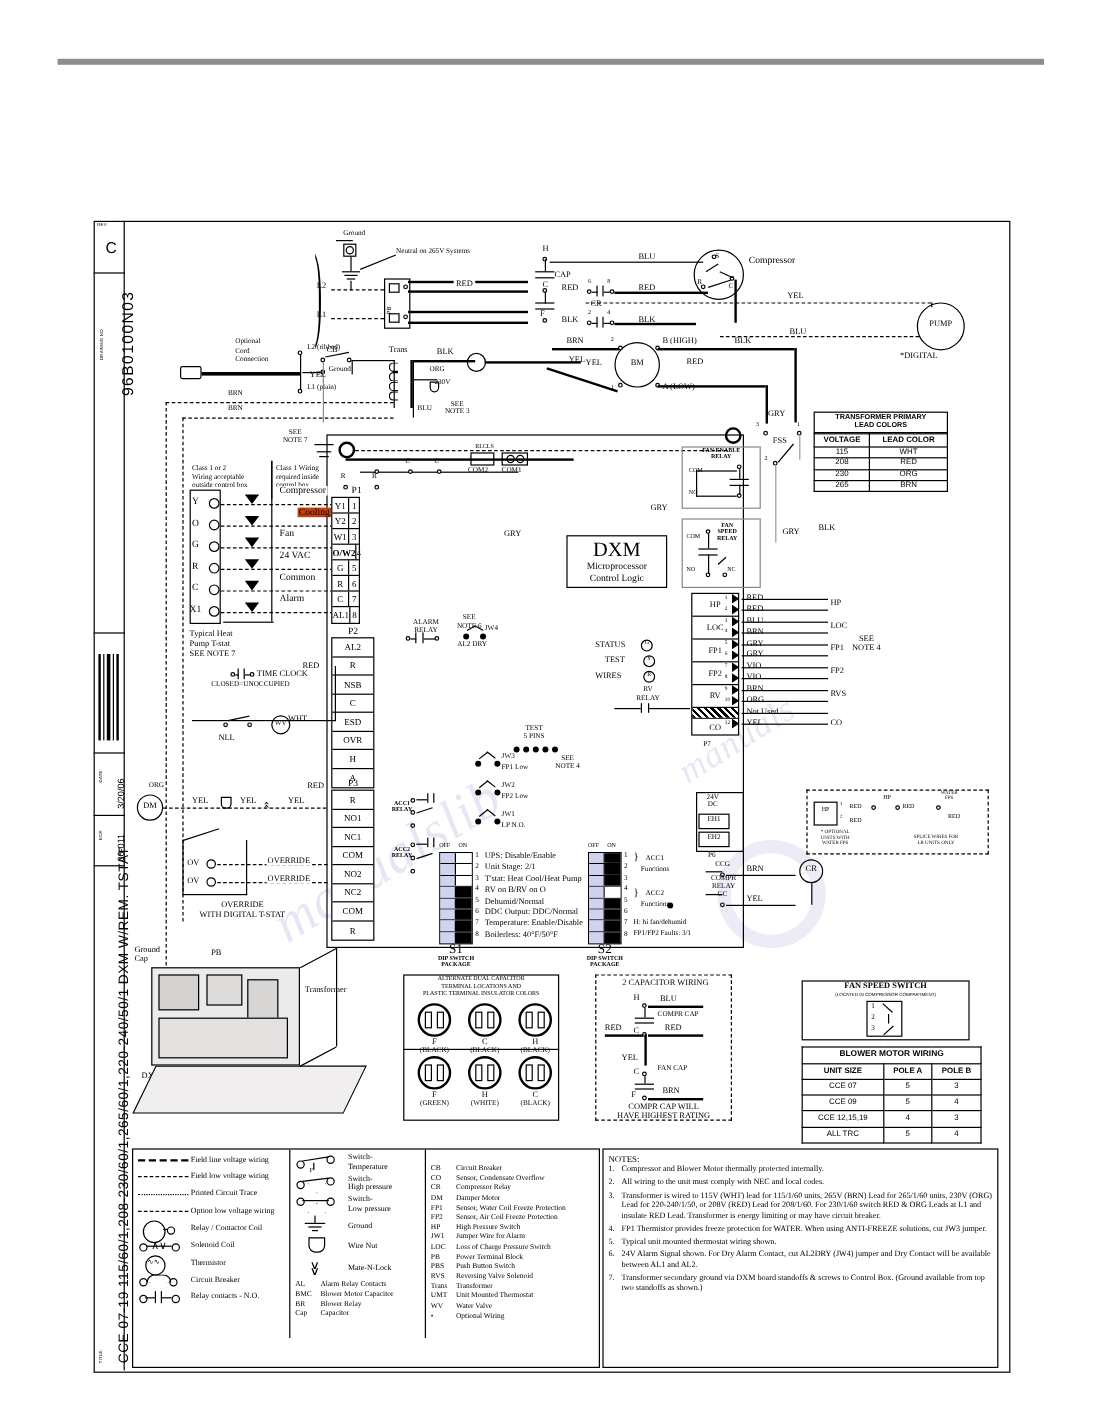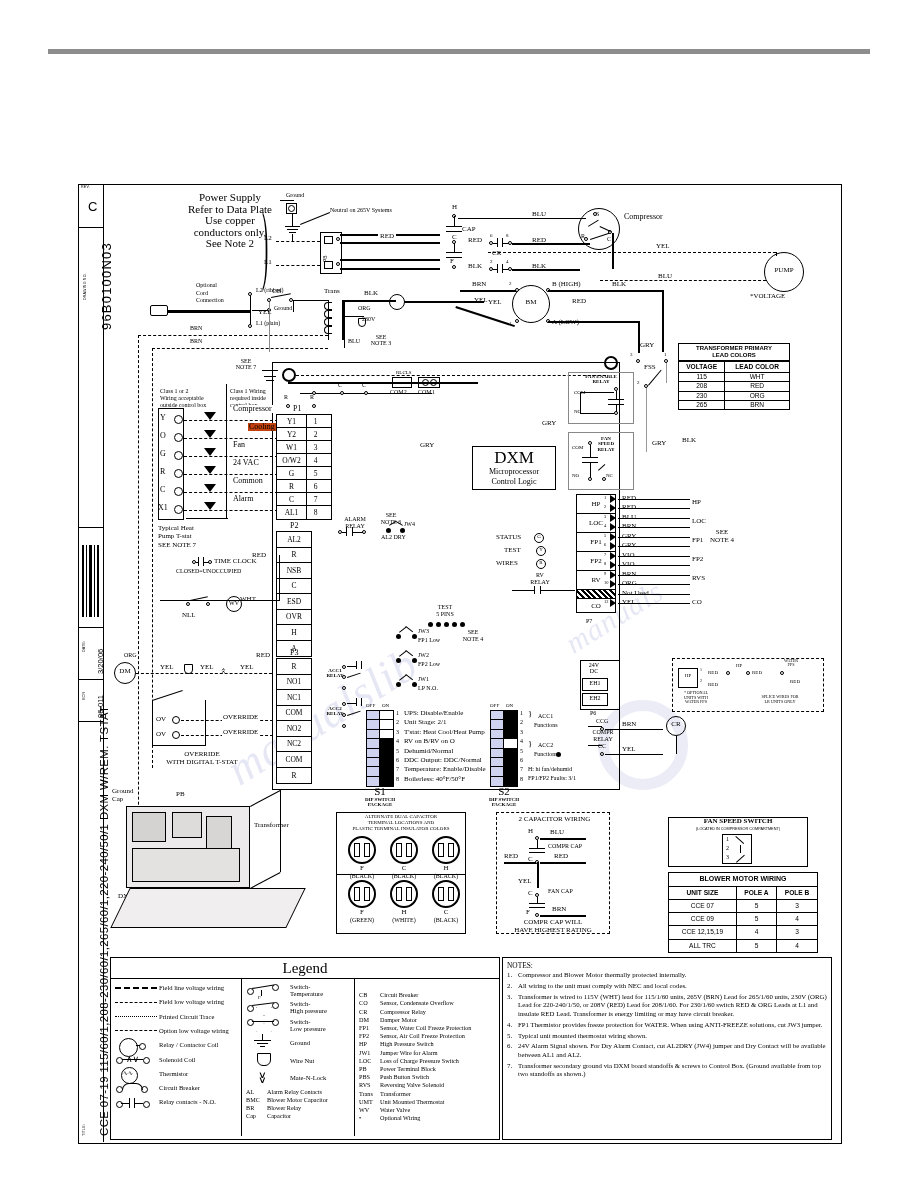--- a/index.html
+++ b/index.html
@@ -129,27 +129,20 @@
   <div class="vtext rot tiny" style="left:82px;top:700px;">ECR</div>
   <div class="vtext rot spine-small" style="left:96px;top:718px;">06-011</div>
 
   <div class="vtext rot tiny" style="left:82px;top:1136px;">TITLE:</div>
   <div class="vtext rot spine-title" style="left:98px;top:1136px;">CCE 07-19 115/60/1,208-230/60/1,265/60/1,220-240/50/1 DXM W/REM. TSTAT</div>
 
   <div class="wm" style="left:215px;top:690px;">manualslib</div>
   <div class="wm" style="left:560px;top:600px;font-size:30px;">manuals</div>
   <div class="wmring" style="left:598px;top:700px;width:68px;height:68px;"></div>
 
-  <div class="c f11" style="left:150px;top:192px;width:160px;">
-    <div>Power Supply</div>
-    <div>Refer to Data Plate</div>
-    <div>Use copper</div>
-    <div>conductors only.</div>
-    <div>See Note 2</div>
-  </div>
 
   <div class="t f17" style="left:262px;top:200px;transform:scaleY(5.2) scaleX(1.1);transform-origin:0 0;">)</div>
 
   <div class="t f6" style="left:286px;top:192px;">Ground</div>
   <div class="box" style="left:286px;top:203px;width:11px;height:11px;"></div>
   <div class="circ" style="left:288px;top:205px;width:7px;height:7px;"></div>
   <div class="v" style="left:292px;top:214px;height:12px;"></div>
   <div class="h" style="left:285px;top:226px;width:15px;"></div>
   <div class="h" style="left:287px;top:229px;width:11px;"></div>
   <div class="h" style="left:289px;top:232px;width:7px;"></div>
@@ -281,21 +274,21 @@
   <div class="node" style="left:584px;top:237px;"></div>
   <div class="node" style="left:608px;top:230px;"></div>
   <div class="h" style="left:588px;top:226px;width:12px;transform:rotate(-32deg);transform-origin:0 0;"></div>
   <div class="h" style="left:600px;top:226px;width:12px;transform:rotate(25deg);transform-origin:0 0;"></div>
   <div class="h" style="left:590px;top:239px;width:20px;transform:rotate(-18deg);transform-origin:0 0;"></div>
   <div class="t f8" style="left:624px;top:213px;">Compressor</div>
   <div class="v2" style="left:612px;top:233px;height:36px;"></div>
 
   <div class="circ" style="left:764px;top:252px;width:40px;height:40px;"></div>
   <div class="c f7" style="left:764px;top:267px;width:40px;">PUMP</div>
-  <div class="t f7" style="left:750px;top:293px;">*VOLTAGE</div>
+  <div class="t f7" style="left:750px;top:293px;">*DIGITAL</div>
   <div class="t f7" style="left:656px;top:243px;">YEL</div>
   <div class="t f7" style="left:658px;top:273px;">BLU</div>
   <div class="hdot" style="left:488px;top:252px;width:288px;"></div>
   <div class="hdot" style="left:600px;top:280px;width:166px;"></div>
   <div class="v" style="left:776px;top:252px;height:4px;"></div>
   <div class="v" style="left:776px;top:288px;height:0px;"></div>
 
   <div class="circ" style="left:512px;top:285px;width:38px;height:38px;"></div>
   <div class="c f7" style="left:512px;top:299px;width:38px;">BM</div>
   <div class="node" style="left:515px;top:288px;"></div>
@@ -406,35 +399,35 @@
       <div class="t f8" style="left: 232px; top: 495px; background: rgb(255, 255, 255); padding: 0px 1px;">Alarm</div>
     </div>
 
   <div class="t f7" style="left:158px;top:524px;line-height:1.2;">
     <div>Typical Heat</div>
     <div>Pump T-stat</div>
     <div>SEE NOTE 7</div>
   </div>
 
   <div class="t f8" style="left:293px;top:405px;">P1</div>
-  <div class="tb" id="p1-table" style="left:276px;top:414px;width:56px;">
+  <div class="tb" id="p1-table" style="left:276px;top:414px;width:24px;">
       <div class="r" style="height: 13px;">
         <div style="width: 30px; border-right: 1px solid rgb(0, 0, 0);">Y1</div>
         <div style="width: 17px;">1</div>
       </div>
       <div class="r" style="height: 13px;">
         <div style="width: 30px; border-right: 1px solid rgb(0, 0, 0);">Y2</div>
         <div style="width: 17px;">2</div>
       </div>
       <div class="r" style="height: 13px;">
         <div style="width: 30px; border-right: 1px solid rgb(0, 0, 0);">W1</div>
         <div style="width: 17px;">3</div>
       </div>
       <div class="r" style="height: 13px;">
-        <div style="width: 30px; border-right: 1px solid rgb(0, 0, 0);">O/W2</div>
+        <div style="width: 30px; border-right: 1px solid rgb(0, 0, 0); font-weight: bold;">O/W2</div>
         <div style="width: 17px;">4</div>
       </div>
       <div class="r" style="height: 13px;">
         <div style="width: 30px; border-right: 1px solid rgb(0, 0, 0);">G</div>
         <div style="width: 17px;">5</div>
       </div>
       <div class="r" style="height: 13px;">
         <div style="width: 30px; border-right: 1px solid rgb(0, 0, 0);">R</div>
         <div style="width: 17px;">6</div>
       </div>
@@ -1119,21 +1112,20 @@
         </tr>
         <tr>
           <td style="padding: 2px 0px;">ALL TRC</td>
           <td style="padding: 2px 0px;">5</td>
           <td style="padding: 2px 0px;">4</td>
         </tr>
       </tbody>
     </table>
 
   <div class="legend" style="left:110px;top:957px;width:390px;height:183px;">
-    <div class="leg-title">Legend</div>
     <div class="leg-cols" style="height:157px;">
       <div class="leg-c" id="leg-col1" style="width:131px;border-right:1.4px solid #000;">
           <div class="leg-row" style="margin-bottom: 3.4px;">
             <div class="leg-sym">
               <div style="position:absolute;left:0;top:5px;width:42px;border-top:2.4px dashed #000;"></div>
             </div>
             <div>Field line voltage wiring</div>
           </div>
           <div class="leg-row" style="margin-bottom: 3.4px;">
             <div class="leg-sym">

